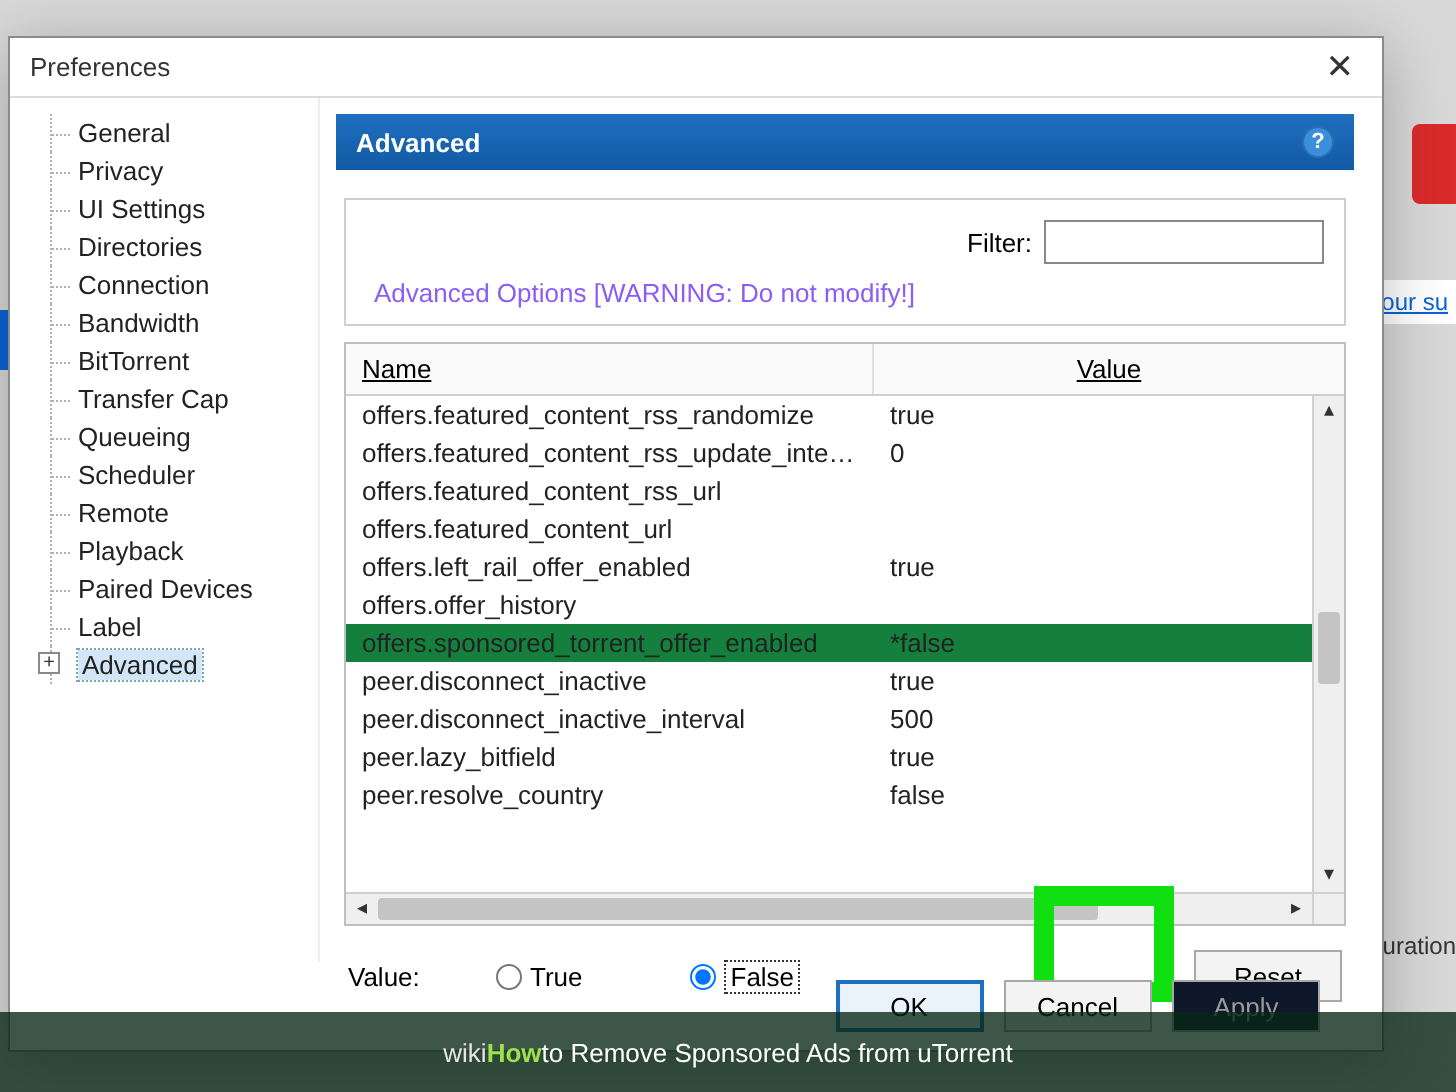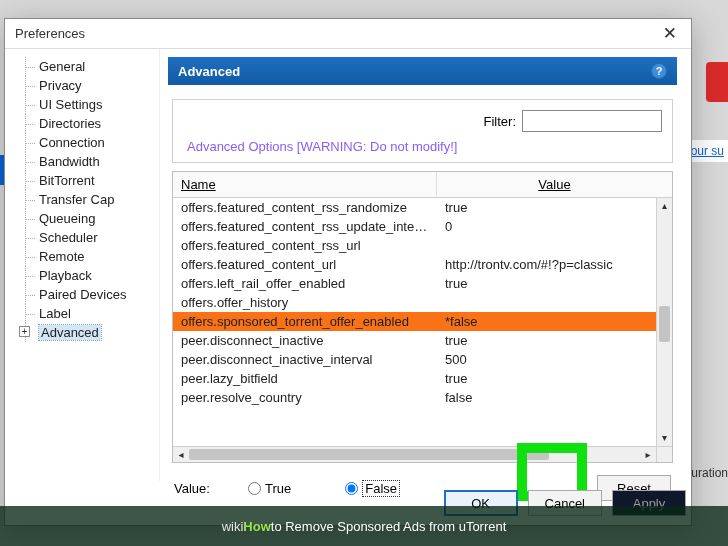--- a/index.html
+++ b/index.html
@@ -125,21 +125,21 @@
   .col-name { flex: 0 0 264px; padding: 5px 8px; border-right: 1px solid #e0e0e0; }
   .col-value { flex: 1; padding: 5px 8px; text-align: center; }
   .list-body {
     flex: 1; overflow: hidden;
     position: relative;
   }
   .rows { position:absolute; inset:0 16px 16px 0; overflow:hidden; }
   .row { display:flex; padding: 1px 0; color:#222; }
   .row .c1 { flex:0 0 264px; padding: 1px 8px; overflow:hidden; text-overflow:ellipsis; white-space:nowrap; }
   .row .c2 { flex:1; padding: 1px 8px; overflow:hidden; white-space:nowrap; }
-  .row.selected { background: #f97316; align-items: flex-end; }
+  .row.selected { background: #15803d; align-items: flex-end; }
   .vscroll { position:absolute; right:0; top:0; width:16px; bottom:16px; background:#efefef; border-left:1px solid #d0d0d0; }
   .vscroll .thumb { position:absolute; left:2px; right:2px; top:108px; height:36px; background:#c4c4c4; border-radius:2px; }
   .vscroll .arrow { position:absolute; left:0; right:0; height:16px; text-align:center; font-size:10px; color:#333; line-height:16px; }
   .vscroll .arrow.up{ top:0 } .vscroll .arrow.dn{ bottom:0 }
   .hscroll { position:absolute; left:0; right:16px; bottom:0; height:16px; background:#efefef; border-top:1px solid #d0d0d0; }
   .hscroll .thumb { position:absolute; top:2px; bottom:2px; left:16px; width:360px; background:#c4c4c4; border-radius:2px; }
   .hscroll .arrow { position:absolute; top:0; bottom:0; width:16px; text-align:center; font-size:10px; color:#333; line-height:16px; }
   .hscroll .arrow.l{ left:0 } .hscroll .arrow.r{ right:0 }
   .corner { position:absolute; right:0; bottom:0; width:16px; height:16px; background:#efefef; border-left:1px solid #d0d0d0; border-top:1px solid #d0d0d0; }
 
@@ -166,21 +166,21 @@
     padding: 0 16px; font-size: 13px; font-family: inherit;
     cursor: pointer;
   }
   .btn:disabled { color:#9a9a9a; background:#0f172a; }
   .btn.default { border: 2px solid #1e6fc0; background:#eaf3fb; }
   .reset-btn { margin-left:auto; }
 
   .dialog-footer {
     position:absolute; left:0; right:0; bottom:0; height:44px;
     display:flex; align-items:center; justify-content:flex-end;
-    gap:10px; padding: 0 5px;
+    gap:10px; padding: 0 31px;
   }
 
   .wiki-bar {
     position:absolute; left:0; right:0; bottom:0;
     height:40px; background: rgba(6,38,20,.78);
     color:#fff; display:flex; align-items:center; justify-content:center;
     font-size:13px;
   }
   .wiki-bar .w1{ color:#e5e5e5 } .wiki-bar .w2{ color:#9de24c; font-weight:bold }
   .bg-bottom-text { position:absolute; right:0; bottom:66px; color:#333; font-size:12px; }
@@ -249,21 +249,20 @@
               <div class="row">
                 <div class="c1">offers.featured_content_rss_update_interval</div>
                 <div class="c2">0</div>
               </div>
               <div class="row">
                 <div class="c1">offers.featured_content_rss_url</div>
                 <div class="c2"></div>
               </div>
               <div class="row">
                 <div class="c1">offers.featured_content_url</div>
-                <div class="c2">http://trontv.com/#!?p=classic</div>
               </div>
               <div class="row">
                 <div class="c1">offers.left_rail_offer_enabled</div>
                 <div class="c2">true</div>
               </div>
               <div class="row">
                 <div class="c1">offers.offer_history</div>
                 <div class="c2"></div>
               </div>
               <div class="row selected">

